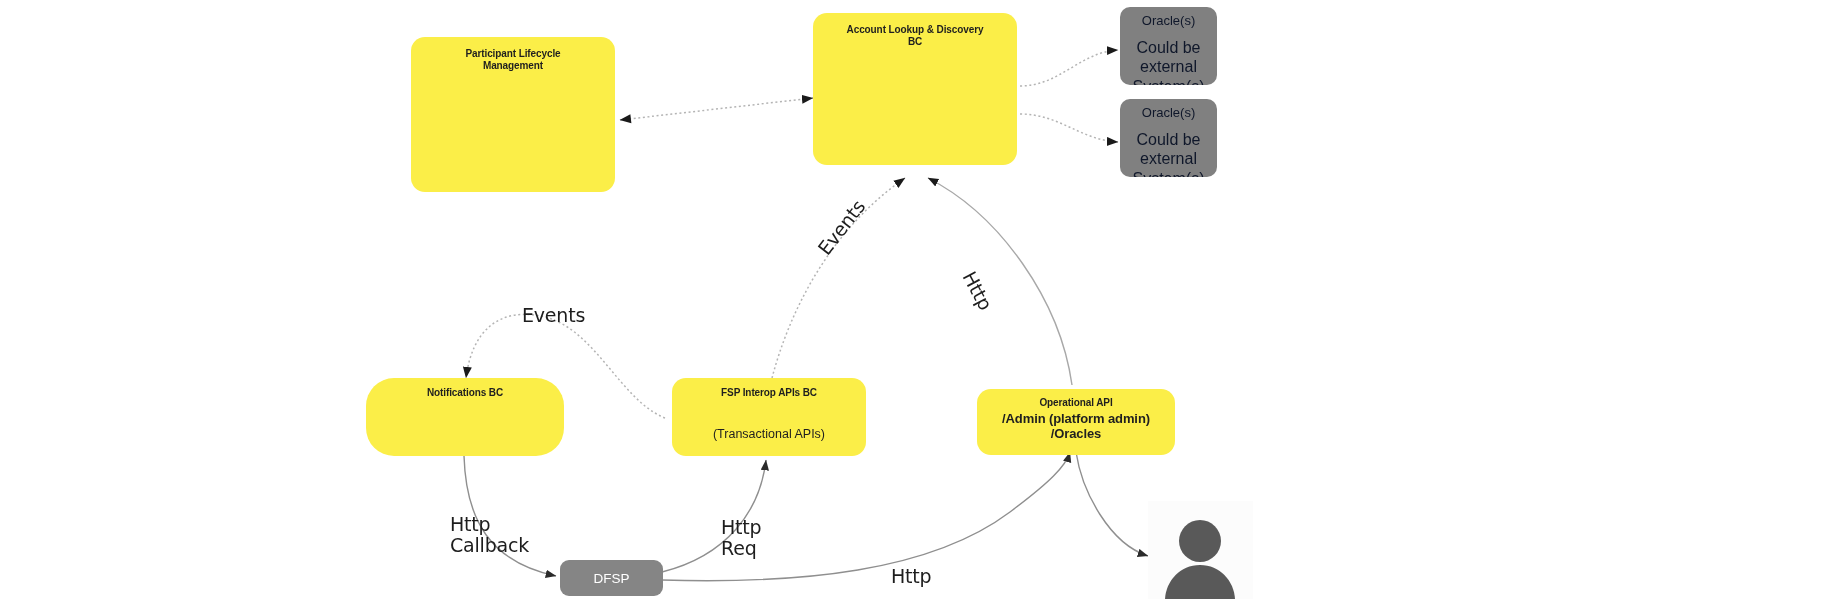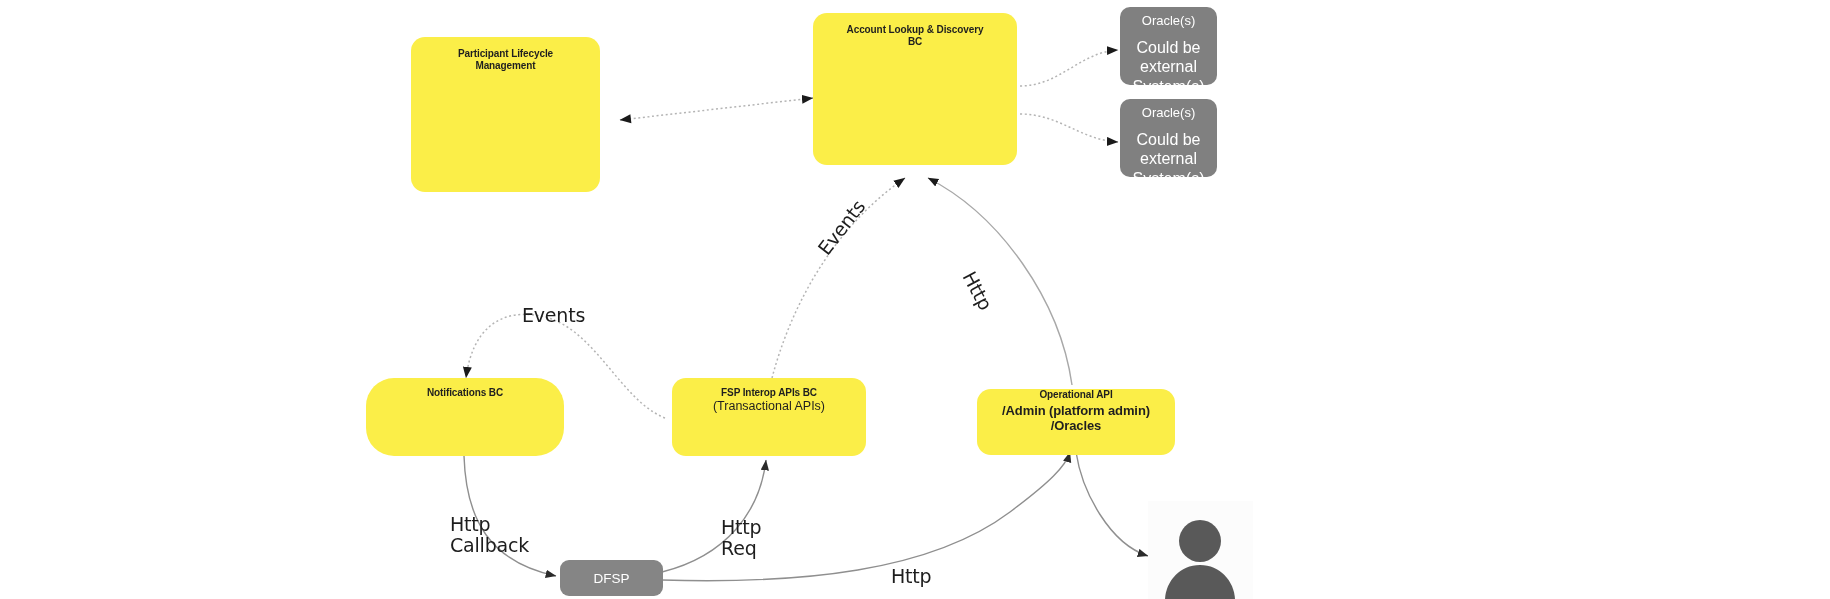--- a/index.html
+++ b/index.html
@@ -35,21 +35,21 @@
     text-align: center;
     border-radius: 14px;
     overflow: hidden;
   }
   .node-yellow {
     background: #FBEE48;
     color: #1f1f1f;
   }
   .node-gray {
     background: #808080;
-    color: #ffffff;
+    color: #0f172a;
     border-radius: 10px;
   }
   .node-dfsp {
     background: #858585;
     color: #ffffff;
     border-radius: 9px;
     justify-content: center;
   }
   .title {
     font-weight: bold;
@@ -144,21 +144,21 @@
     <path d="M 662,572 C 726,556 760,512 766,460" fill="none" stroke="#8f8f8f" stroke-width="1.4" marker-end="url(#arrowGray)"></path>
 
     
     <path d="M 662,580 C 800,584 930,572 1010,512
              C 1050,482 1066,466 1070,452" fill="none" stroke="#8f8f8f" stroke-width="1.4" marker-end="url(#arrowGray)"></path>
 
     
     <path d="M 1076,452 C 1082,492 1110,544 1148,556" fill="none" stroke="#8f8f8f" stroke-width="1.4" marker-end="url(#arrowGray)"></path>
   </svg>
 
-  <div class="node node-yellow" style="left:411px; top:37px; width:189px; height:155px; padding-top:11px;">
+  <div class="node node-yellow" style="left:411px; top:37px; width:204px; height:155px; padding-top:11px;">
     <div class="title">Participant Lifecycle
 Management</div>
   </div>
 
   <div class="node node-yellow" style="left:813px; top:13px; width:204px; height:152px; padding-top:11px;">
     <div class="title">Account Lookup &amp; Discovery
 BC</div>
   </div>
 
   <div class="node node-gray" style="left:1120px; top:7px; width:97px; height:78px; padding-top:6px;">
@@ -174,24 +174,24 @@
 external
 System(s)</div>
   </div>
 
   <div class="node node-yellow" style="left:366px; top:378px; width:198px; height:78px; padding-top:9px;border-radius:28px;">
     <div class="title">Notifications BC</div>
   </div>
 
   <div class="node node-yellow" style="left:672px; top:378px; width:194px; height:78px; padding-top:9px;">
     <div class="title">FSP Interop APIs BC</div>
-    <div class="subtitle" style="margin-top:0;">(Transactional APIs)</div>
-  </div>
-
-  <div class="node node-yellow" style="left:977px; top:389px; width:198px; height:66px; ">
+    <div class="subtitle" style="margin-top:28px;">(Transactional APIs)</div>
+  </div>
+
+  <div class="node node-yellow" style="left:977px; top:389px; width:198px; height:66px; padding-top:8px;">
     <div class="title">Operational API</div>
     <div class="sub-bold" style="margin-top:2px;">/Admin (platform admin)
 /Oracles</div>
   </div>
 
   <div class="node node-dfsp" style="left:560px; top:560px; width:103px; height:36px;">
     <div class="dfsp-label">DFSP</div>
   </div>
 
   <div class="avatar-box" style="left:1148px; top:501px; width:105px; height:98px;">

